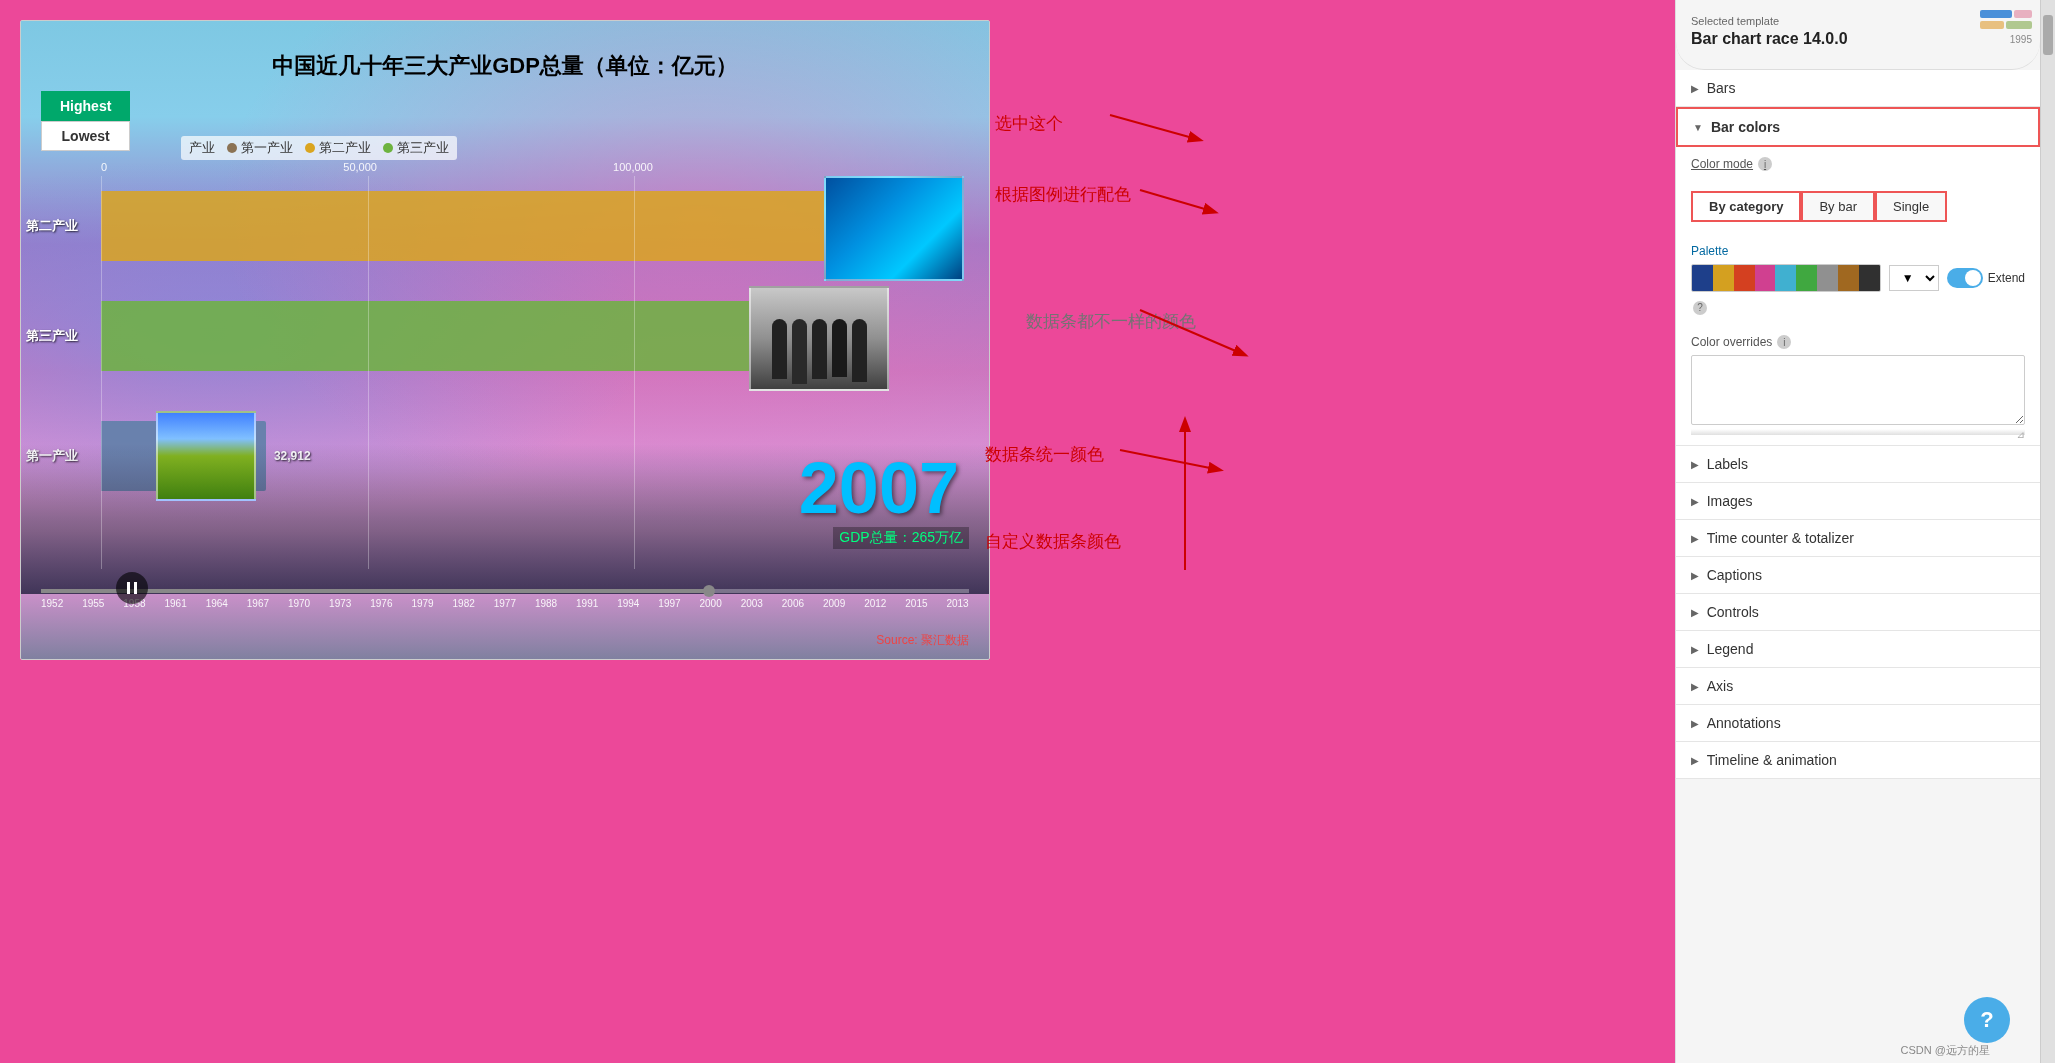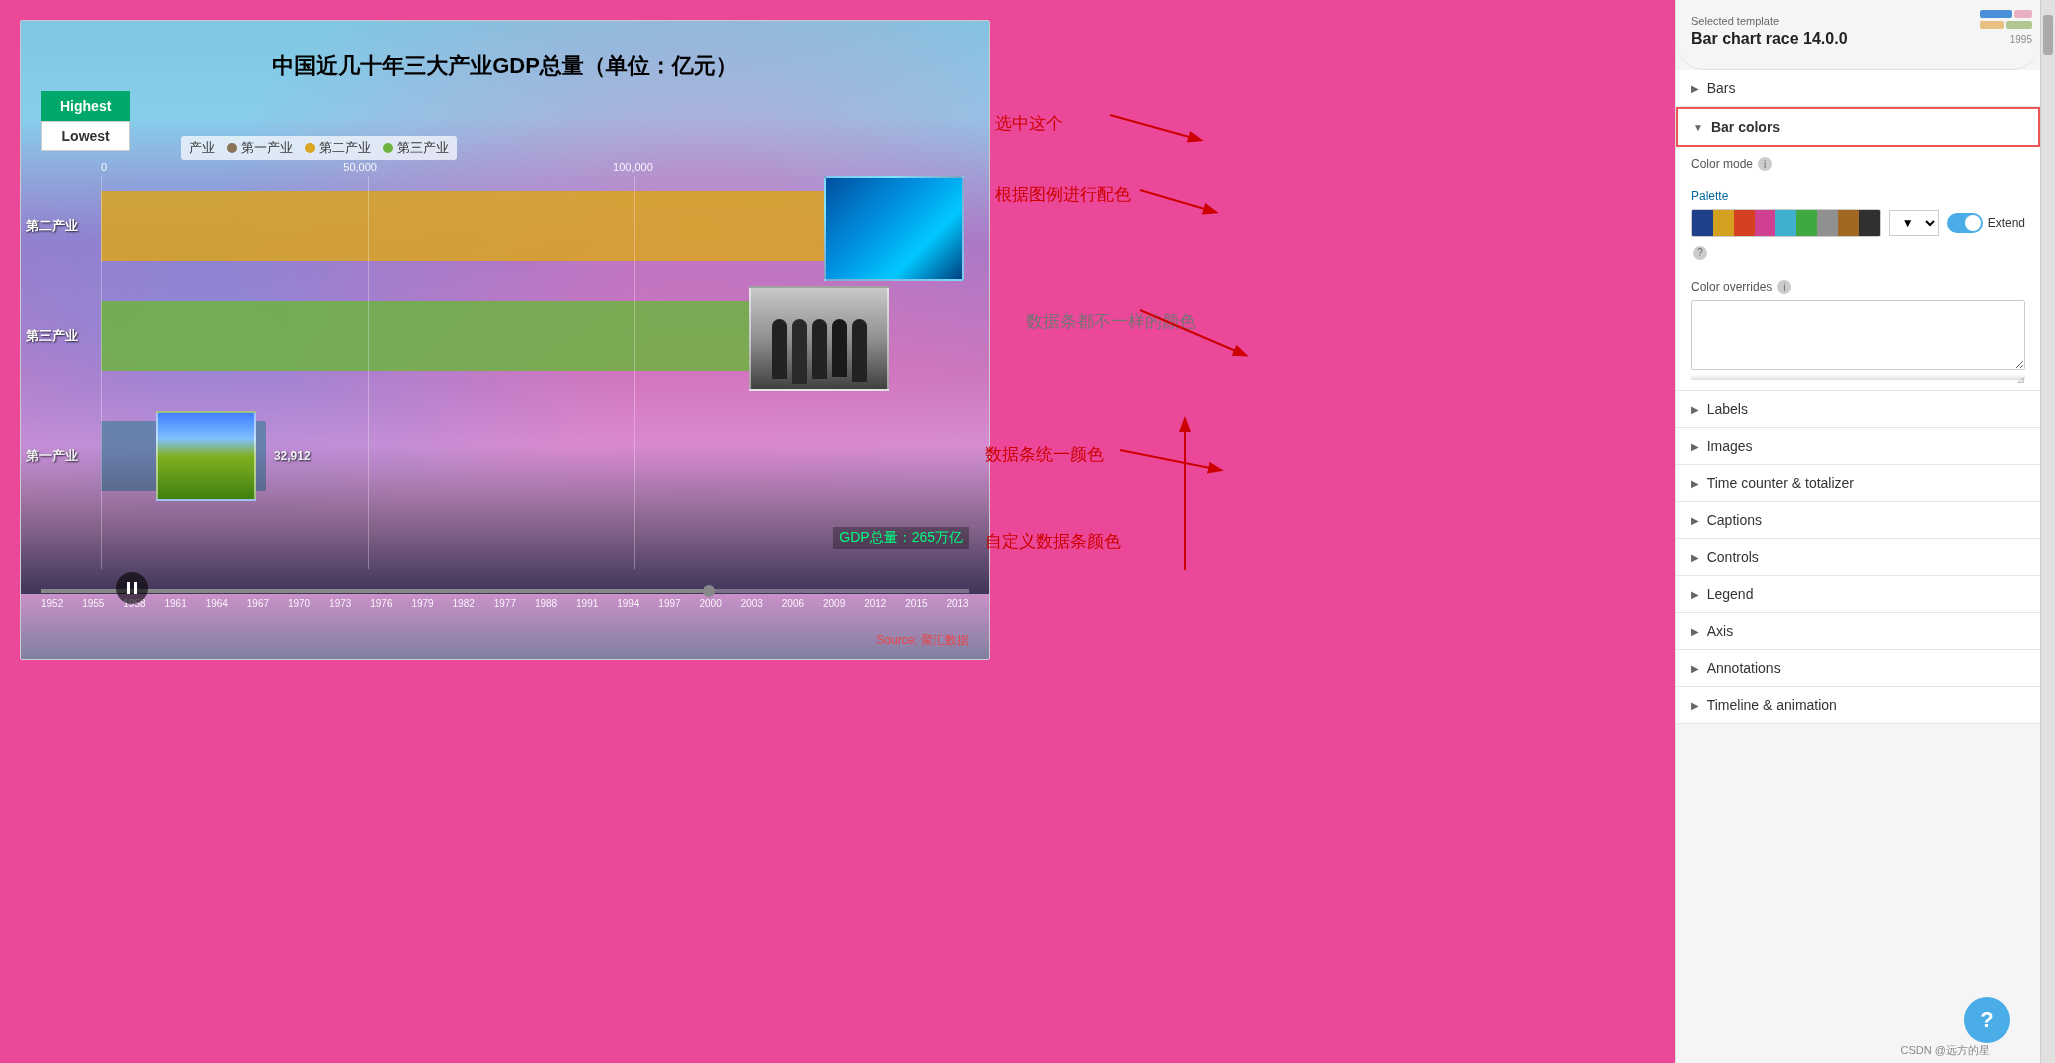--- a/index.html
+++ b/index.html
@@ -252,24 +252,25 @@
       cursor: pointer;
       border: 2px solid #e55;
     }
 
     .color-mode-section {
       padding: 10px 15px;
     }
     .color-mode-label {
       font-size: 12px;
       color: #555;
-      margin-bottom: 8px;
+      margin-bottom: 20px;
       display: flex;
       align-items: center;
       gap: 5px;
+      text-decoration: underline;
     }
     .info-icon {
       width: 14px;
       height: 14px;
       border-radius: 50%;
       background: #ccc;
       display: inline-flex;
       align-items: center;
       justify-content: center;
       font-size: 10px;
@@ -540,20 +541,21 @@
 
         <div style="position:absolute; top:250px; left:0; width:100%; height:80px; display:flex; align-items:center;">
           <span style="position:absolute; left:-75px; font-size:13px; font-weight:bold; color:#fff; text-shadow:1px 1px 2px rgba(0,0,0,0.8); white-space:nowrap;">第一产业</span>
           <div style="width:19%; height:70px; background:#5B7FA6; border-radius:0 2px 2px 0; opacity:0.85;"></div>
           <span style="margin-left:8px; font-size:12px; color:#fff; font-weight:bold; text-shadow:1px 1px 2px rgba(0,0,0,0.8);">32,912</span>
         </div>
 
         <div class="chart-thumb thumb-field" style="top:245px; left:55px; width:100px; height:90px;"></div>
       </div>
 
+      <div class="year-display">2007</div>
       <div class="gdp-label">GDP总量：265万亿</div>
 
       <div class="play-btn">
         <svg width="14" height="14" viewBox="0 0 14 14">
           <rect x="2" y="1" width="3" height="12" fill="white"></rect>
           <rect x="9" y="1" width="3" height="12" fill="white"></rect>
         </svg>
       </div>
 
       <div class="timeline">
@@ -687,20 +689,25 @@
       <div class="bar-colors-header">
         <span style="font-size:10px; color:#666;">▼</span>
         <span>Bar colors</span>
       </div>
 
       <div class="color-mode-section">
         <div class="color-mode-label">
           <span>Color mode</span>
           <div class="info-icon">i</div>
         </div>
+        <div class="color-mode-buttons">
+          <button class="color-mode-btn active" style="border:2px solid #e55;">By category</button>
+          <button class="color-mode-btn" style="border:2px solid #e55;">By bar</button>
+          <button class="color-mode-btn" style="border:2px solid #e55;">Single</button>
+        </div>
       </div>
 
       <div class="palette-section">
         <div class="palette-label">Palette</div>
         <div class="palette-row">
           <div class="palette-colors">
             <div class="palette-color" style="background:#1E3F8A;"></div>
             <div class="palette-color" style="background:#D4A020;"></div>
             <div class="palette-color" style="background:#D44020;"></div>
             <div class="palette-color" style="background:#D04090;"></div>

